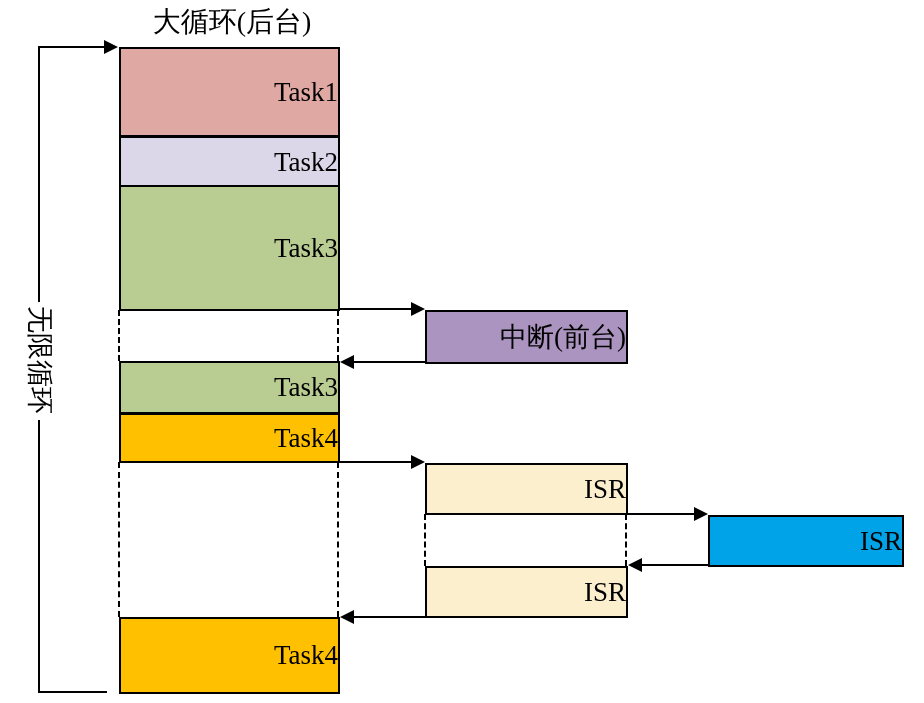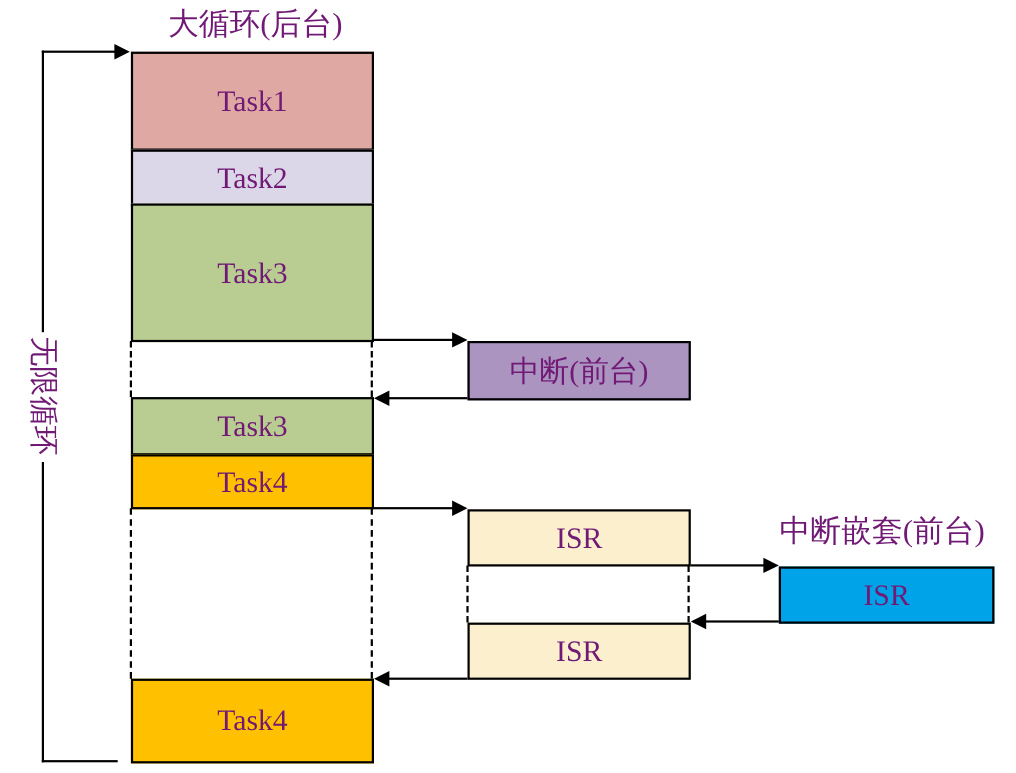--- a/index.html
+++ b/index.html
@@ -1,28 +1,28 @@
 <!DOCTYPE html>
 <html><head>
 <meta charset="utf-8">
 <style>
   html,body{margin:0;padding:0;background:#ffffff;}
   #scene{
     position:relative;
     width:924px;height:703px;
     background:#ffffff;
     font-family:"Liberation Serif","DejaVu Serif",serif;
-    color:#701a75;
+    color:#000000;
     overflow:hidden;
   }
   .box{
     position:absolute;
     border:2px solid #000;
     box-sizing:border-box;
-    display:flex;align-items:center;justify-content:center;
+    display:flex;align-items:center;justify-content:flex-end;
     font-size:27px;
   }
   #task1{left:119px;top:47px;width:221px;height:90px;}
   #task2{left:119px;top:136px;width:221px;height:52px;}
   #task3{left:119px;top:185px;width:221px;height:126px;}
   #task3b{left:119px;top:361px;width:221px;height:53px;}
   #task4{left:119px;top:413px;width:221px;height:50px;}
   #task4b{left:119px;top:617px;width:221px;height:77px;}
   #interrupt{left:425px;top:310px;width:203px;height:54px;}
   #isr1{left:425px;top:463px;width:203px;height:52px;}
@@ -68,21 +68,20 @@
   #d4{left:337px;top:462px;height:155px;}
   #d5{left:424px;top:514px;height:52px;}
   #d6{left:625px;top:514px;height:52px;}
 </style>
 </head>
 <body>
 
 <div id="scene">
 
   <div class="label" id="title">大循环(后台)</div>
-  <div class="label" id="nested-label">中断嵌套(前台)</div>
   <div class="label" id="loop-label">无限循环</div>
 
   <div class="hline" id="loop-top"></div>
   <div class="ah right" id="loop-top-head"></div>
   <div class="vline" id="loop-v-upper"></div>
   <div class="vline" id="loop-v-lower"></div>
   <div class="hline" id="loop-bottom"></div>
 
   <div class="box" id="task1" style="background-color: rgb(224, 168, 163);">
     <span>Task1</span>

